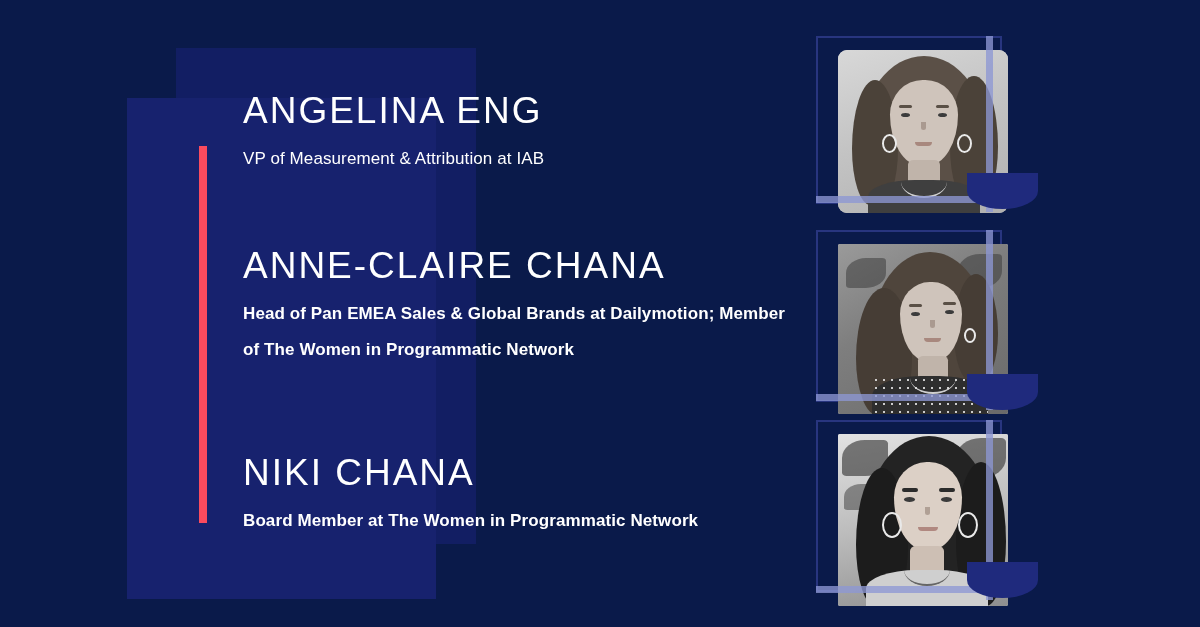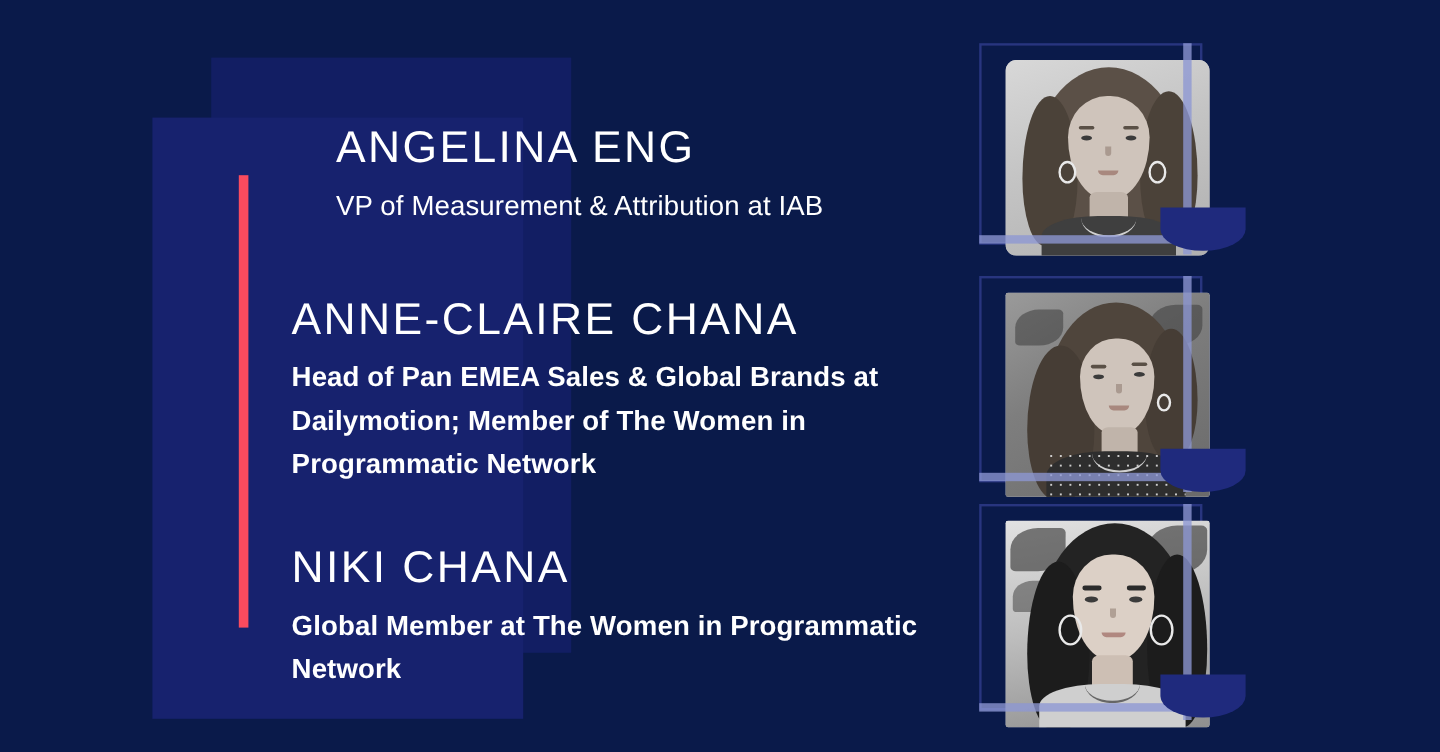--- a/index.html
+++ b/index.html
@@ -57,36 +57,36 @@
     left: 243px;
     top: 0;
     width: 545px;
     height: 627px;
   }
   .speaker {
     position: absolute;
     left: 0;
     width: 545px;
   }
-  .speaker-1 { top: 100px; margin-left: 37px; }
+  .speaker-1 { top: 88px; }
   .speaker-2 { top: 243px; }
   .speaker-3 { top: 450px; }
 
   .sp-name {
     color: #FFFFFF;
     font-size: 37px;
     font-weight: 400;
     letter-spacing: 2.0px;
     line-height: 46px;
     white-space: nowrap;
     margin: 0;
   }
   .sp-role {
     color: #FFFFFF;
-    font-size: 23px;
+    font-size: 17px;
     font-weight: 400;
     line-height: 36px;
     letter-spacing: 0.1px;
     margin: 0;
     padding-top: 7px;
   }
   .speaker-2 .sp-role,
   .speaker-3 .sp-role {
     font-weight: 700;
   }
@@ -270,21 +270,21 @@
       <div class="sp-role">VP of Measurement &amp; Attribution at IAB</div>
     </div>
 
     <div class="speaker speaker-2">
       <div class="sp-name">ANNE-CLAIRE CHANA</div>
       <div class="sp-role">Head of Pan EMEA Sales &amp; Global Brands at Dailymotion; Member of The Women in Programmatic Network</div>
     </div>
 
     <div class="speaker speaker-3">
       <div class="sp-name">NIKI CHANA</div>
-      <div class="sp-role">Global Member at The Women in Programmatic Network</div>
+      <div class="sp-role">Board Member at The Women in Programmatic Network</div>
     </div>
 
   </div>
 
   <div class="photo-column">
 
     <div class="photo-card card-1">
       <div class="frame-outline"></div>
       <div class="photo-wrap">
         <div class="portrait">

